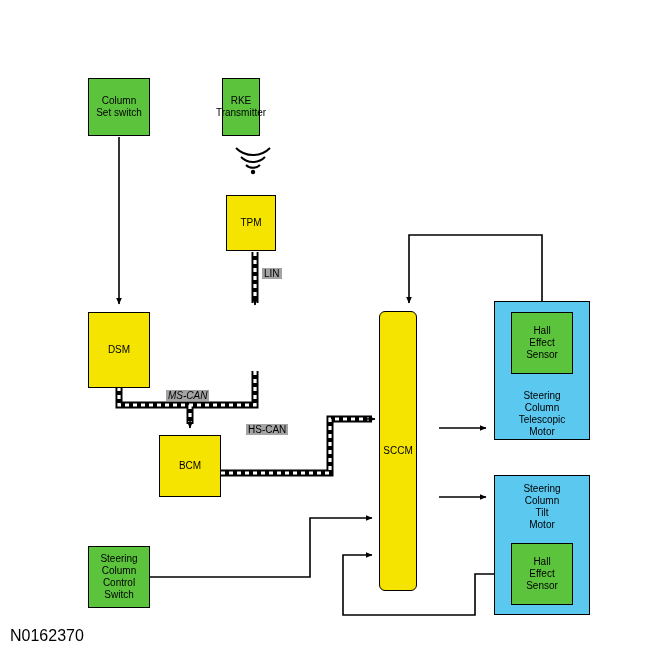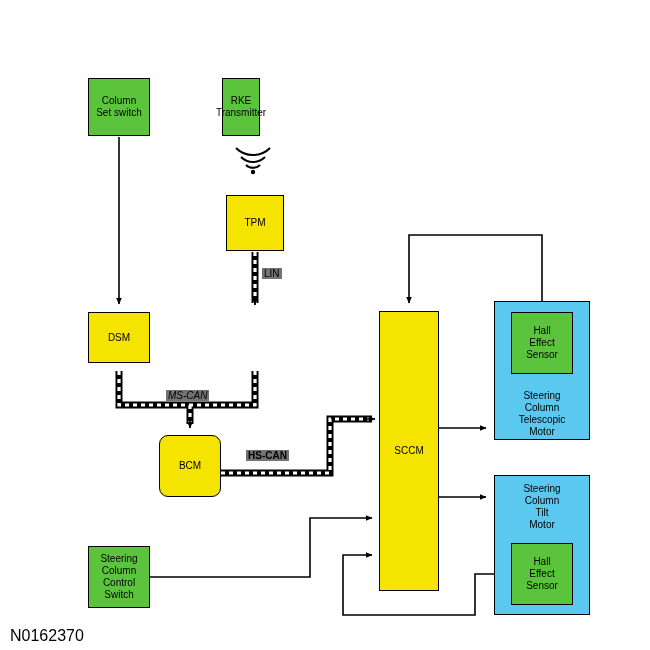--- a/index.html
+++ b/index.html
@@ -45,21 +45,21 @@
     line-height: 12px;
     color: #000000;
     white-space: pre-line;
     width: 100%;
     left: 0;
   }
   .linelbl {
     position: absolute;
     font-size: 10px;
     color: #000000;
-    background: #737373;
+    background: #a3a3a3;
     padding: 0 2px;
     white-space: nowrap;
   }
   .partno {
     position: absolute;
     font-size: 16px;
     color: #000000;
     white-space: nowrap;
   }
   svg.overlay {
@@ -135,34 +135,34 @@
     <div class="blue-label" style="top:7px;">Steering
 Column
 Tilt
 Motor</div>
   </div>
 
   <div class="node green" style="left:88px; top:78px; width:62px; height:58px;">Column
 Set switch</div>
   <div class="node green" style="left:222px; top:78px; width:38px; height:58px;">RKE
 Transmitter</div>
-  <div class="node yellow" style="left:226px; top:195px; width:58px; height:56px;">TPM</div>
-  <div class="node yellow" style="left:88px; top:312px; width:62px; height:51px;">DSM</div>
-  <div class="node yellow" style="left:159px; top:435px; width:62px; height:62px;border-radius:9px;">BCM</div>
-  <div class="node yellow" style="left:379px; top:311px; width:60px; height:280px;">SCCM</div>
+  <div class="node yellow" style="left:226px; top:195px; width:50px; height:56px;">TPM</div>
+  <div class="node yellow" style="left:88px; top:312px; width:62px; height:76px;">DSM</div>
+  <div class="node yellow" style="left:159px; top:435px; width:62px; height:62px;">BCM</div>
+  <div class="node yellow" style="left:379px; top:311px; width:38px; height:280px;border-radius:6px;">SCCM</div>
   <div class="node green" style="left:88px; top:546px; width:62px; height:62px;">Steering
 Column
 Control
 Switch</div>
   <div class="node green" style="left:511px; top:312px; width:62px; height:62px;">Hall
 Effect
 Sensor</div>
   <div class="node green" style="left:511px; top:543px; width:62px; height:62px;">Hall
 Effect
 Sensor</div>
 
   <div class="linelbl" style="left:262px; top:268px;">LIN</div>
   <div class="linelbl" style="left:166px; top:390px;font-style:italic;">MS-CAN</div>
-  <div class="linelbl" style="left:246px; top:450px;font-weight:bold;">HS-CAN</div>
+  <div class="linelbl" style="left:246px; top:424px;">HS-CAN</div>
 
   <div class="partno" style="left:10px; top:627px;">N0162370</div>
 
 </div>
 
 </body></html>

